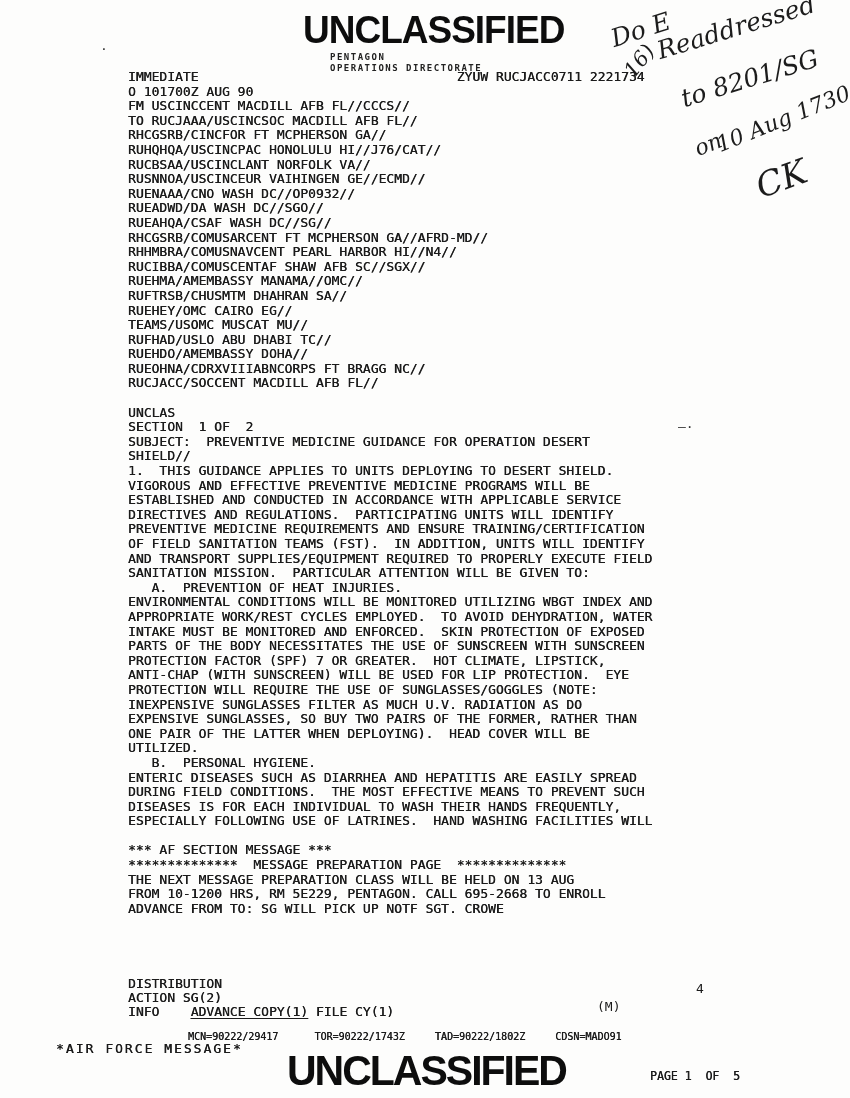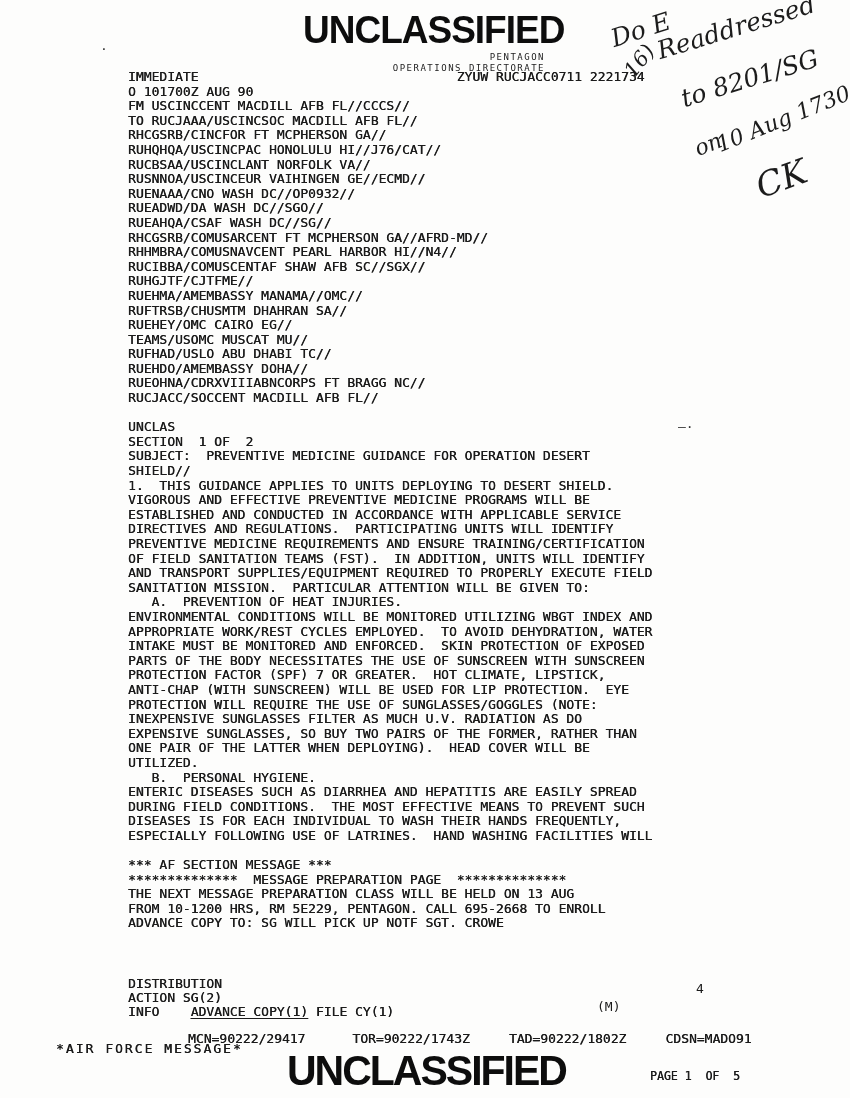--- a/index.html
+++ b/index.html
@@ -10,41 +10,41 @@
   }
   
   .stamp{
     position:absolute;font-family:"Liberation Sans",sans-serif;
     font-weight:700;color:#0d0d0d;white-space:nowrap;
   }
   #stamp-top{left:303px;top:10px;font-size:37px;letter-spacing:-1px;transform:scaleY(1.04);}
   #stamp-bottom{left:287px;top:1048px;font-size:41px;letter-spacing:-2px;transform:scaleY(1.02);}
   
   #agency{
-    position:absolute;left:330px;top:52px;width:215px;text-align:right;
-    font-size:9px;line-height:11px;letter-spacing:1.5px;color:#222;white-space:nowrap;
+    position:absolute;left:330px;top:52px;width:215px;text-align:left;
+    font-size:9px;line-height:11px;letter-spacing:1.5px;color:#222;white-space:nowrap;font-weight:bold;
   }
   
   #body-lines{
     position:absolute;left:128px;top:70px;
     font-size:13px;color:#1b1b1b;
     text-shadow:0.3px 0 0 currentColor;
   }
   #body-lines .line{height:14.6px;line-height:14.6px;white-space:pre;}
   
   #distribution{
     position:absolute;left:128px;top:977px;font-size:13px;color:#1b1b1b;
     text-shadow:0.3px 0 0 currentColor;
   }
   #distribution .line{height:14.2px;line-height:14.2px;white-space:pre;}
   #distribution .u{text-decoration:underline;text-underline-offset:2px;}
   #dist-copy-count{position:absolute;left:696px;top:981px;font-size:13px;}
   #dist-m-note{position:absolute;left:597px;top:999px;font-size:13px;}
   
-  #footer-mcn{position:absolute;left:188px;top:1031px;font-size:13px;white-space:pre;text-shadow:0.3px 0 0 currentColor;}
+  #footer-mcn{position:absolute;left:188px;top:1031px;font-size:10px;white-space:pre;text-shadow:0.3px 0 0 currentColor;}
   #footer-afm{position:absolute;left:56px;top:1041px;font-size:13px;letter-spacing:2px;white-space:nowrap;text-shadow:0.3px 0 0 currentColor;}
   #footer-page{
     position:absolute;left:650px;top:1047px;font-size:11.5px;line-height:11.8px;
     white-space:pre;text-shadow:0.3px 0 0 currentColor;
   }
   
   .hw{
     position:absolute;font-family:"DejaVu Serif",serif;font-style:italic;
     color:#1c1c1c;white-space:nowrap;transform-origin:left bottom;
   }
@@ -88,21 +88,20 @@
       <div class="line">RHCGSRB/CINCFOR FT MCPHERSON GA//</div>
       <div class="line">RUHQHQA/USCINCPAC HONOLULU HI//J76/CAT//</div>
       <div class="line">RUCBSAA/USCINCLANT NORFOLK VA//</div>
       <div class="line">RUSNNOA/USCINCEUR VAIHINGEN GE//ECMD//</div>
       <div class="line">RUENAAA/CNO WASH DC//OP0932//</div>
       <div class="line">RUEADWD/DA WASH DC//SGO//</div>
       <div class="line">RUEAHQA/CSAF WASH DC//SG//</div>
       <div class="line">RHCGSRB/COMUSARCENT FT MCPHERSON GA//AFRD-MD//</div>
       <div class="line">RHHMBRA/COMUSNAVCENT PEARL HARBOR HI//N4//</div>
       <div class="line">RUCIBBA/COMUSCENTAF SHAW AFB SC//SGX//</div>
-      <div class="line">RUHGJTF/CJTFME//</div>
       <div class="line">RUEHMA/AMEMBASSY MANAMA//OMC//</div>
       <div class="line">RUFTRSB/CHUSMTM DHAHRAN SA//</div>
       <div class="line">RUEHEY/OMC CAIRO EG//</div>
       <div class="line">TEAMS/USOMC MUSCAT MU//</div>
       <div class="line">RUFHAD/USLO ABU DHABI TC//</div>
       <div class="line">RUEHDO/AMEMBASSY DOHA//</div>
       <div class="line">RUEOHNA/CDRXVIIIABNCORPS FT BRAGG NC//</div>
       <div class="line">RUCJACC/SOCCENT MACDILL AFB FL//</div>
       <div class="line"></div>
       <div class="line">UNCLAS</div>
@@ -132,21 +131,21 @@
       <div class="line">   B.  PERSONAL HYGIENE.</div>
       <div class="line">ENTERIC DISEASES SUCH AS DIARRHEA AND HEPATITIS ARE EASILY SPREAD</div>
       <div class="line">DURING FIELD CONDITIONS.  THE MOST EFFECTIVE MEANS TO PREVENT SUCH</div>
       <div class="line">DISEASES IS FOR EACH INDIVIDUAL TO WASH THEIR HANDS FREQUENTLY,</div>
       <div class="line">ESPECIALLY FOLLOWING USE OF LATRINES.  HAND WASHING FACILITIES WILL</div>
       <div class="line"></div>
       <div class="line">*** AF SECTION MESSAGE ***</div>
       <div class="line">**************  MESSAGE PREPARATION PAGE  **************</div>
       <div class="line">THE NEXT MESSAGE PREPARATION CLASS WILL BE HELD ON 13 AUG</div>
       <div class="line">FROM 10-1200 HRS, RM 5E229, PENTAGON. CALL 695-2668 TO ENROLL</div>
-      <div class="line">ADVANCE COPY TO: SG WILL PICK UP NOTF SGT. CROWE</div>
+      <div class="line">ADVANCE FROM TO: SG WILL PICK UP NOTF SGT. CROWE</div>
     </div>
 
   <div id="stray-dash" class="stray">—·</div>
   <div id="stray-dot" class="stray">.</div>
 
   <div id="distribution">
     <div class="line">DISTRIBUTION</div>
     <div class="line">ACTION SG(2)</div>
     <div class="line"><span>INFO    </span><span class="u">ADVANCE COPY(1)</span><span> FILE CY(1)</span></div>
   </div>

